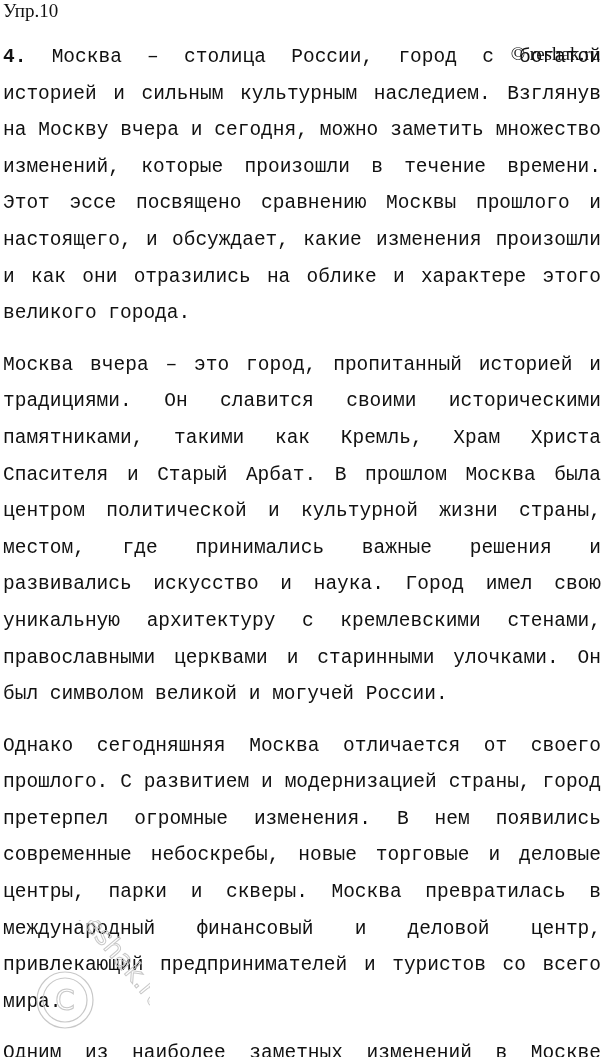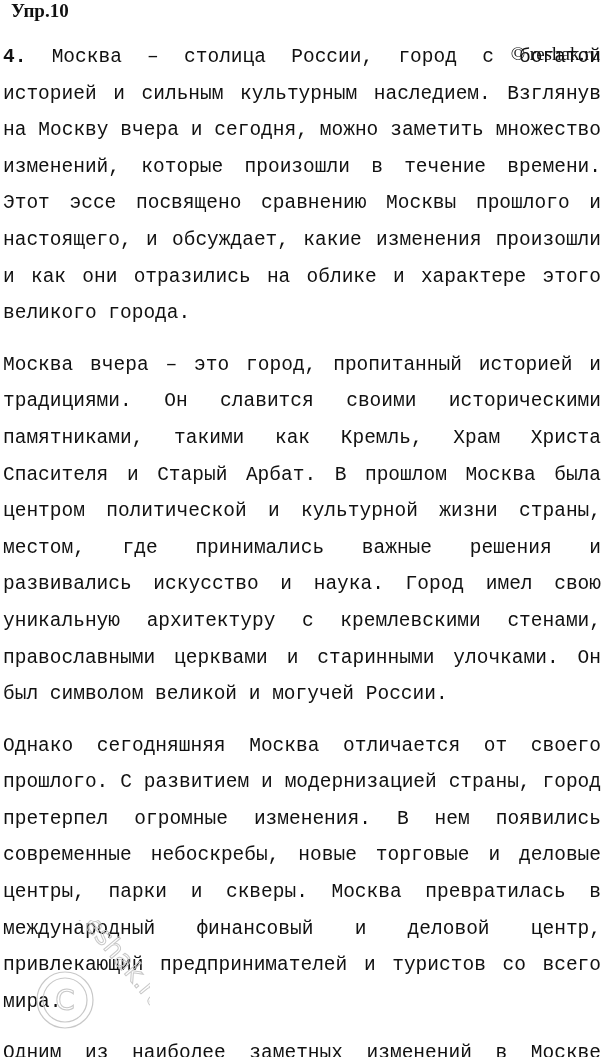--- a/index.html
+++ b/index.html
@@ -5,21 +5,21 @@
   html, body { margin: 0; padding: 0; background: #ffffff; }
   body {
     width: 603px; height: 1057px; overflow: hidden; position: relative;
     font-family: "Liberation Serif", serif; color: #111111;
   }
   .header {
     position: absolute; top: 0; left: 0; right: 0; height: 30px;
   }
   .ex-title {
     position: absolute; left: 3px; top: 0px;
-    font-weight: bold; font-size: 19px; line-height: 22px; margin-left: 8px;
+    font-weight: normal; font-size: 19px; line-height: 22px;
   }
   .site {
     position: absolute; right: 3px; top: 0px;
     font-size: 19px; line-height: 22px; margin-top: 43px;
   }
   .content {
     position: absolute; left: 3px; top: 39px; width: 598px;
   }
   .para {
     margin: 0 0 15px 0;

